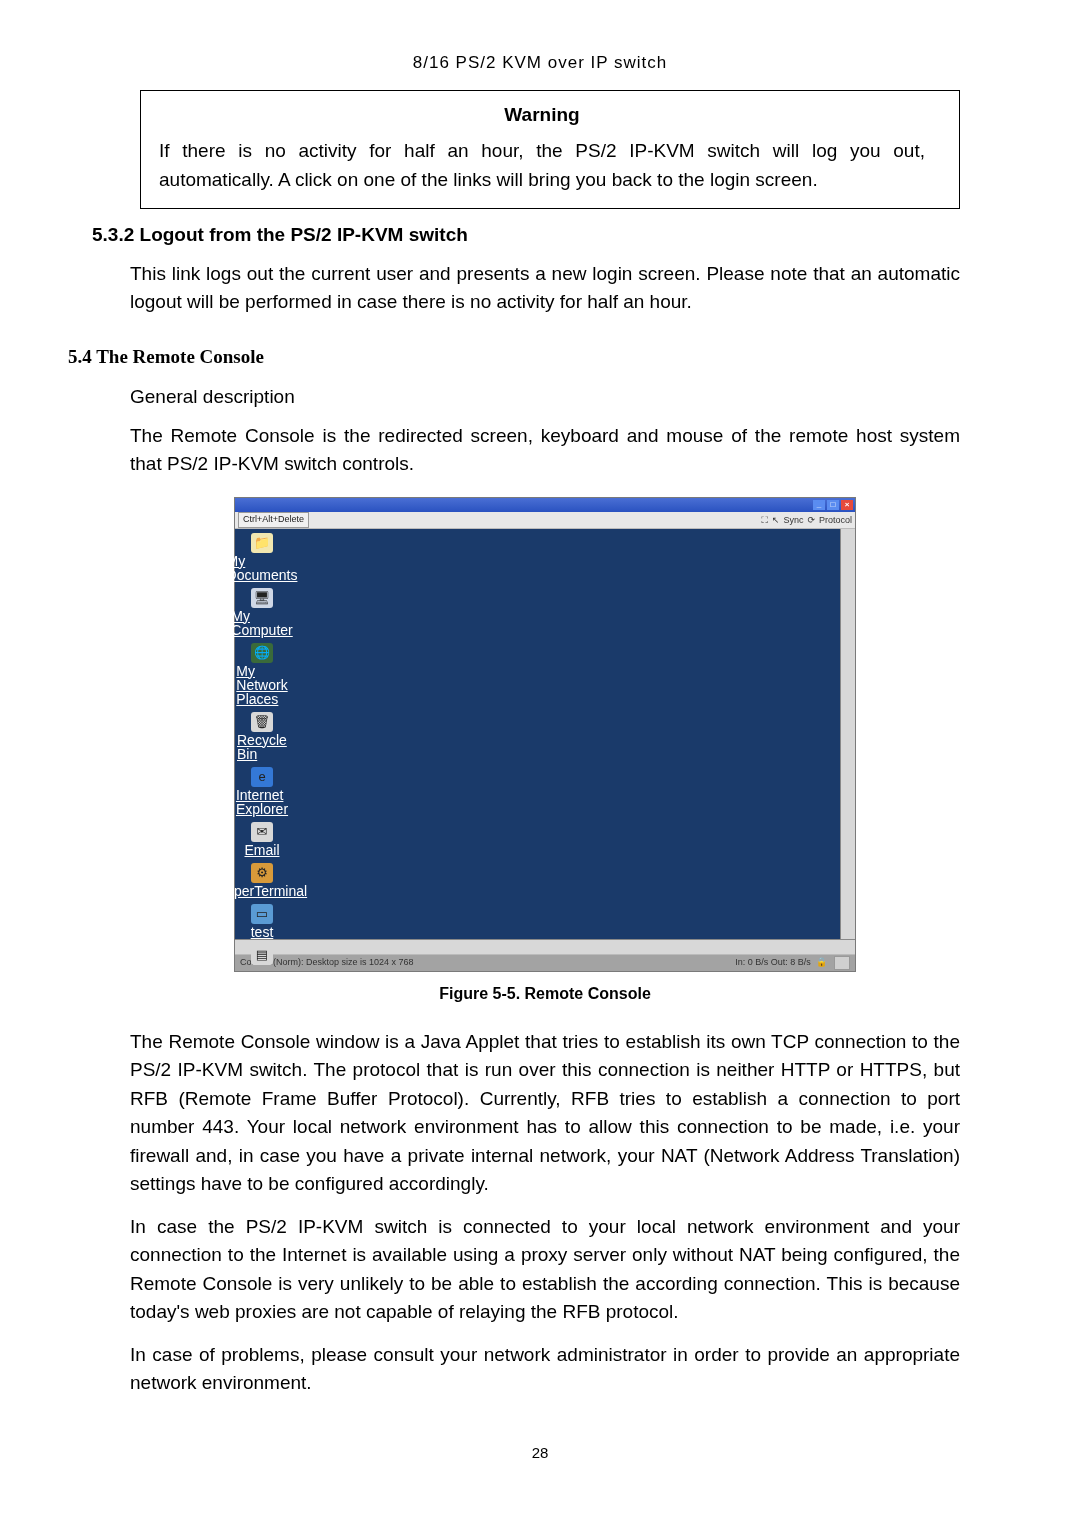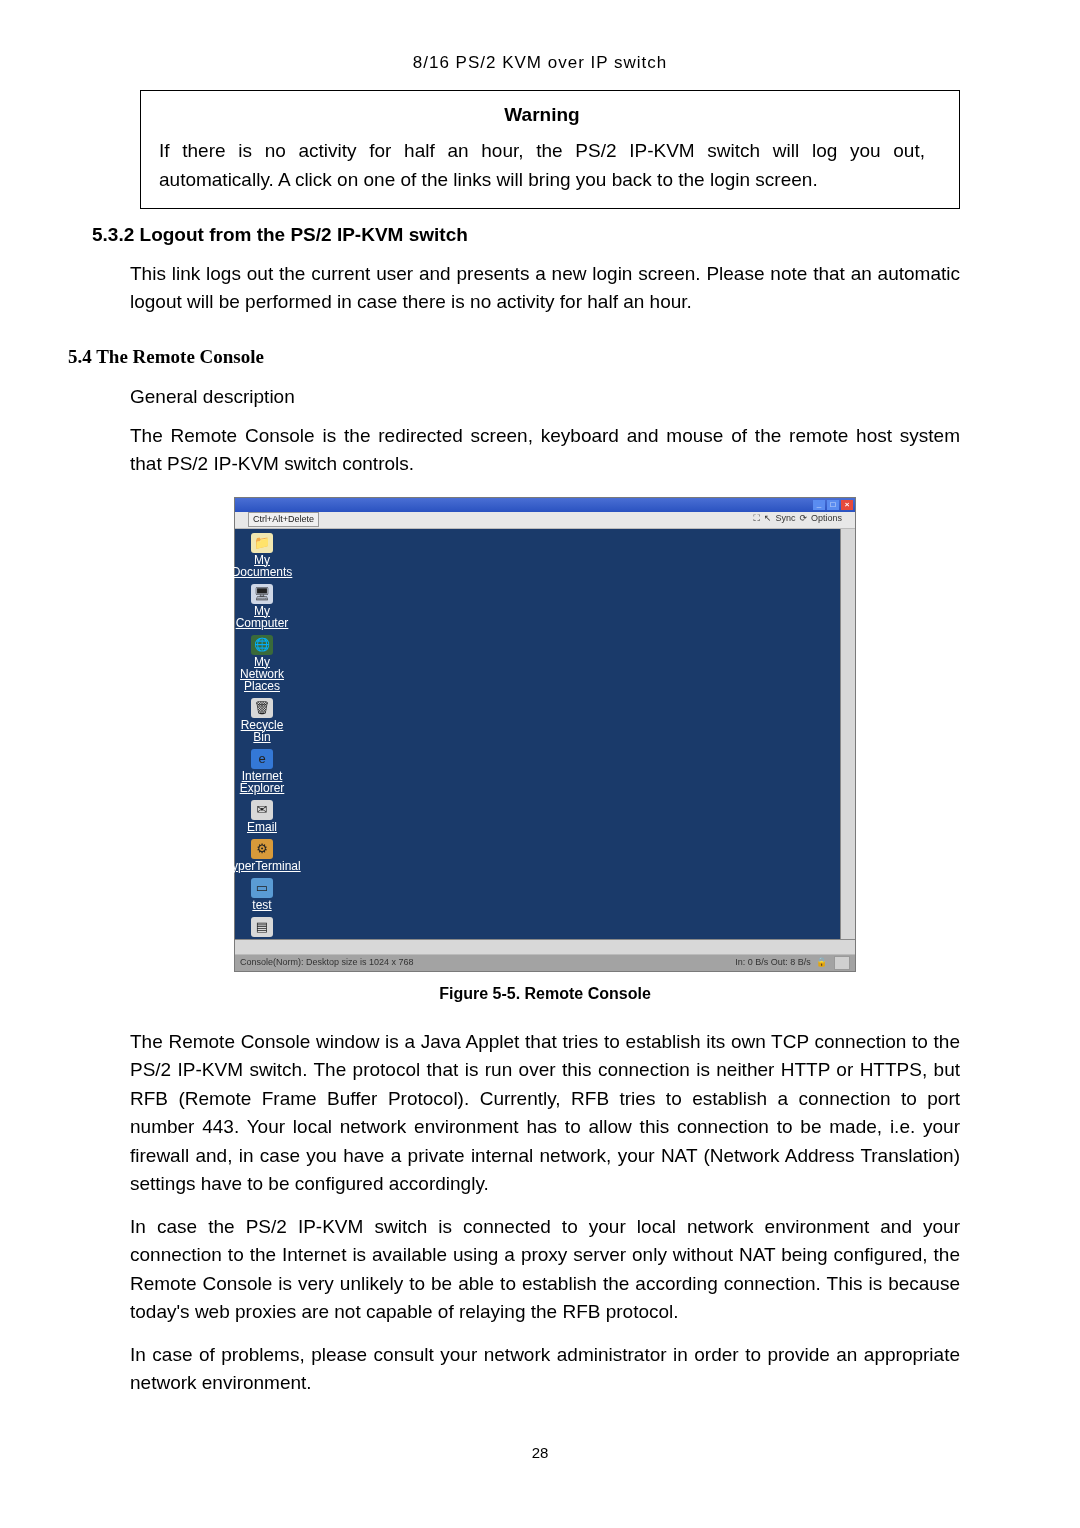--- a/index.html
+++ b/index.html
@@ -84,29 +84,29 @@
     display: flex;
     justify-content: flex-end;
     align-items: center;
     padding: 0 2px;
     gap: 2px;
   }
   .winbtn { width:12px; height:10px; display:inline-block; font-size:8px; text-align:center; line-height:10px; font-weight:bold; }
   .winmin { background:#5a8cf0; color:#fff; }
   .winmax { background:#5a8cf0; color:#fff; }
   .wincls { background:#e64b3c; color:#fff; }
-  .toolbar { height:16px; background:#e8e8e8; display:flex; align-items:flex-start; justify-content:space-between; padding:0 13px; border-bottom:1px solid #bbb;gap:20px;}
+  .toolbar { height:16px; background:#e8e8e8; display:flex; align-items:flex-end; justify-content:space-between; padding:0 3px; border-bottom:1px solid #bbb;gap:20px;}
   .cad-btn { border:1px solid #999; background:#f0f0f0; padding:0 4px; font-size:9px; }
   .tool-right { font-size:9px; color:#333; display:flex; gap:4px; align-items:center;}
   .remote-area { display:flex; height:410px; }
   .desktop { flex:1; background:#1a3a6a; position:relative; padding:4px 2px; }
   .dicons { display:flex; flex-direction:column; gap:6px; }
   .dicon { width:50px; display:flex; flex-direction:column; align-items:center; gap:1px;}
   .dicon .ic { width:22px; height:20px; border-radius:3px; display:flex; align-items:center; justify-content:center; font-size:13px;}
-  .dicon .lbl { color:#fff; font-size:12px; text-align:center; text-decoration:underline; line-height:1;}
+  .dicon .lbl { color:#fff; font-size:14px; text-align:left; text-decoration:underline; line-height:1;}
   .vscroll { width:14px; background:#d8d8d8; border-left:1px solid #888;}
   .hscroll { height:14px; background:#d8d8d8; border-top:1px solid #888;}
   .statusbar { height:16px; background:#a3a3a3; border-top:1px solid #bbb; display:flex; justify-content:space-between; align-items:center; padding:0 5px; font-size:9px; color:#333;}
   .stat-right { display:flex; align-items:center; gap:6px;}
   .corner { width:14px; height:12px; background:#d0d0d0; border:1px solid #999; }
 </style>
 </head>
 <body>
 
 <div class="header-right">8/16 PS/2 KVM over IP switch</div>
@@ -136,21 +136,21 @@
         <span class="winbtn winmax">□</span>
         <span class="winbtn wincls">×</span>
       </div>
       <div class="toolbar">
         <span class="cad-btn">Ctrl+Alt+Delete</span>
         <span class="tool-right">
           <span>⛶</span>
           <span>↖</span>
           <span>Sync</span>
           <span>⟳</span>
-          <span>Options</span>
+          <span>Protocol</span>
         </span>
       </div>
       <div class="remote-area">
         <div class="desktop">
           <div class="dicons" id="dicons">
               <div class="dicon">
                 <div class="ic" style="background: rgb(242, 231, 176);">📁</div>
                 <div class="lbl">My Documents</div>
               </div>
               <div class="dicon">

